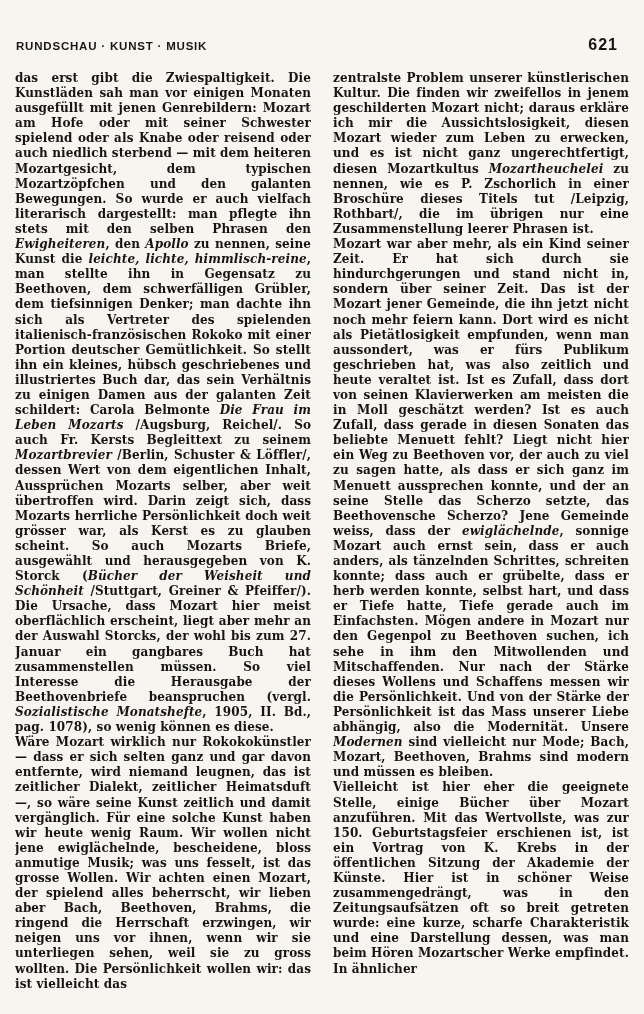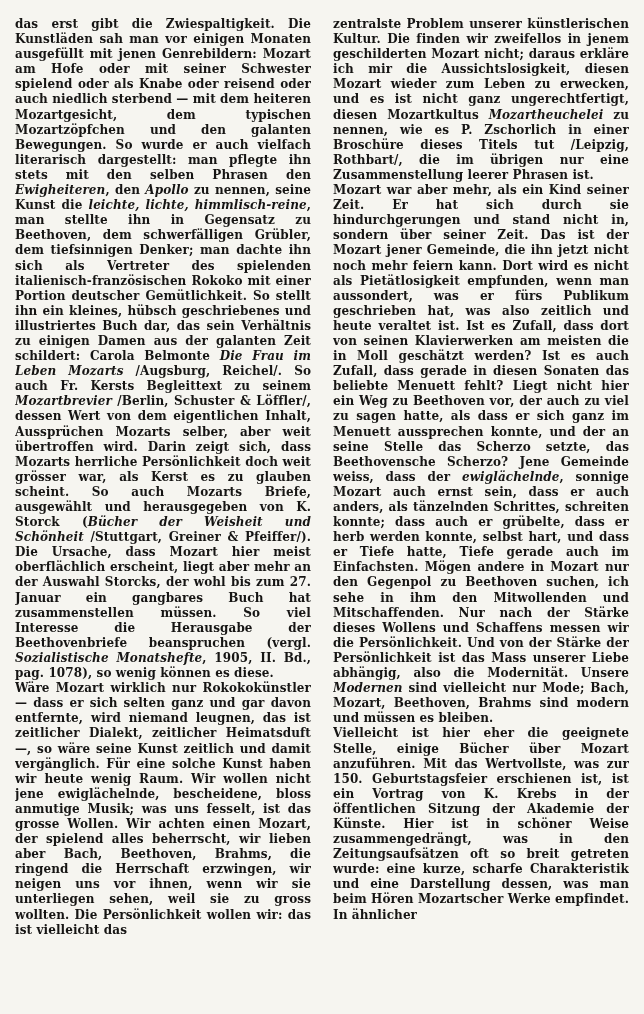--- a/index.html
+++ b/index.html
@@ -56,20 +56,24 @@
     hyphens: auto;
     -webkit-hyphens: auto;
   }
   .para { margin: 0; }
   .it { font-style: italic; margin-top: 40px; }
 </style>
 </head>
 <body>
 
 <div class="page">
+  <div class="page-header">
+    <span class="section-title">RUNDSCHAU · KUNST · MUSIK</span>
+    <span class="page-number">621</span>
+  </div>
 
   <div class="columns">
     <div class="column">
         <p class="para"><span>das erst gibt die Zwiespaltigkeit. Die Kunstläden sah man vor einigen Monaten ausgefüllt mit jenen Genrebildern: Mozart am Hofe oder mit seiner Schwester spielend oder als Knabe oder reisend oder auch niedlich sterbend — mit dem heiteren Mozartgesicht, dem typischen Mozartzöpfchen und den galanten Bewegungen. So wurde er auch vielfach literarisch dargestellt: man pflegte ihn stets mit den selben Phrasen den </span><span class="it">Ewigheiteren</span><span>, den </span><span class="it">Apollo</span><span> zu nennen, seine Kunst die </span><span class="it">leichte, lichte, himmlisch-reine</span><span>, man stellte ihn in Gegensatz zu Beethoven, dem schwerfälligen Grübler, dem tiefsinnigen Denker; man dachte ihn sich als Vertreter des spielenden italienisch-französischen Rokoko mit einer Portion deutscher Gemütlichkeit. So stellt ihn ein kleines, hübsch geschriebenes und illustriertes Buch dar, das sein Verhältnis zu einigen Damen aus der galanten Zeit schildert: Carola Belmonte </span><span class="it">Die Frau im Leben Mozarts</span><span> /Augsburg, Reichel/. So auch Fr. Kersts Begleittext zu seinem </span><span class="it">Mozartbrevier</span><span> /Berlin, Schuster &amp; Löffler/, dessen Wert von dem eigentlichen Inhalt, Aussprüchen Mozarts selber, aber weit übertroffen wird. Darin zeigt sich, dass Mozarts herrliche Persönlichkeit doch weit grösser war, als Kerst es zu glauben scheint. So auch Mozarts Briefe, ausgewählt und herausgegeben von K. Storck (</span><span class="it">Bücher der Weisheit und Schönheit</span><span> /Stuttgart, Greiner &amp; Pfeiffer/). Die Ursache, dass Mozart hier meist oberflächlich erscheint, liegt aber mehr an der Auswahl Storcks, der wohl bis zum 27. Januar ein gangbares Buch hat zusammenstellen müssen. So viel Interesse die Herausgabe der Beethovenbriefe beanspruchen (vergl. </span><span class="it">Sozialistische Monatshefte</span><span>, 1905, II. Bd., pag. 1078), so wenig können es diese.</span></p>
         <p class="para"><span>Wäre Mozart wirklich nur Rokokokünstler — dass er sich selten ganz und gar davon entfernte, wird niemand leugnen, das ist zeitlicher Dialekt, zeitlicher Heimatsduft —, so wäre seine Kunst zeitlich und damit vergänglich. Für eine solche Kunst haben wir heute wenig Raum. Wir wollen nicht jene ewiglächelnde, bescheidene, bloss anmutige Musik; was uns fesselt, ist das grosse Wollen. Wir achten einen Mozart, der spielend alles beherrscht, wir lieben aber Bach, Beethoven, Brahms, die ringend die Herrschaft erzwingen, wir neigen uns vor ihnen, wenn wir sie unterliegen sehen, weil sie zu gross wollten. Die Persönlichkeit wollen wir: das ist vielleicht das</span></p>
       </div>
     <div class="column">
         <p class="para"><span>zentralste Problem unserer künstlerischen Kultur. Die finden wir zweifellos in jenem geschilderten Mozart nicht; daraus erkläre ich mir die Aussichtslosigkeit, diesen Mozart wieder zum Leben zu erwecken, und es ist nicht ganz ungerechtfertigt, diesen Mozartkultus </span><span class="it">Mozartheuchelei</span><span> zu nennen, wie es P. Zschorlich in einer Broschüre dieses Titels tut /Leipzig, Rothbart/, die im übrigen nur eine Zusammenstellung leerer Phrasen ist.</span></p>
         <p class="para"><span>Mozart war aber mehr, als ein Kind seiner Zeit. Er hat sich durch sie hindurchgerungen und stand nicht in, sondern über seiner Zeit. Das ist der Mozart jener Gemeinde, die ihn jetzt nicht noch mehr feiern kann. Dort wird es nicht als Pietätlosigkeit empfunden, wenn man aussondert, was er fürs Publikum geschrieben hat, was also zeitlich und heute veraltet ist. Ist es Zufall, dass dort von seinen Klavierwerken am meisten die in Moll geschätzt werden? Ist es auch Zufall, dass gerade in diesen Sonaten das beliebte Menuett fehlt? Liegt nicht hier ein Weg zu Beethoven vor, der auch zu viel zu sagen hatte, als dass er sich ganz im Menuett aussprechen konnte, und der an seine Stelle das Scherzo setzte, das Beethovensche Scherzo? Jene Gemeinde weiss, dass der </span><span class="it">ewiglächelnde</span><span>, sonnige Mozart auch ernst sein, dass er auch anders, als tänzelnden Schrittes, schreiten konnte; dass auch er grübelte, dass er herb werden konnte, selbst hart, und dass er Tiefe hatte, Tiefe gerade auch im Einfachsten. Mögen andere in Mozart nur den Gegenpol zu Beethoven suchen, ich sehe in ihm den Mitwollenden und Mitschaffenden. Nur nach der Stärke dieses Wollens und Schaffens messen wir die Persönlichkeit. Und von der Stärke der Persönlichkeit ist das Mass unserer Liebe abhängig, also die Modernität. Unsere </span><span class="it">Modernen</span><span> sind vielleicht nur Mode; Bach, Mozart, Beethoven, Brahms sind modern und müssen es bleiben.</span></p>
         <p class="para"><span>Vielleicht ist hier eher die geeignete Stelle, einige Bücher über Mozart anzuführen. Mit das Wertvollste, was zur 150. Geburtstagsfeier erschienen ist, ist ein Vortrag von K. Krebs in der öffentlichen Sitzung der Akademie der Künste. Hier ist in schöner Weise zusammengedrängt, was in den Zeitungsaufsätzen oft so breit getreten wurde: eine kurze, scharfe Charakteristik und eine Darstellung dessen, was man beim Hören Mozartscher Werke empfindet. In ähnlicher</span></p>

